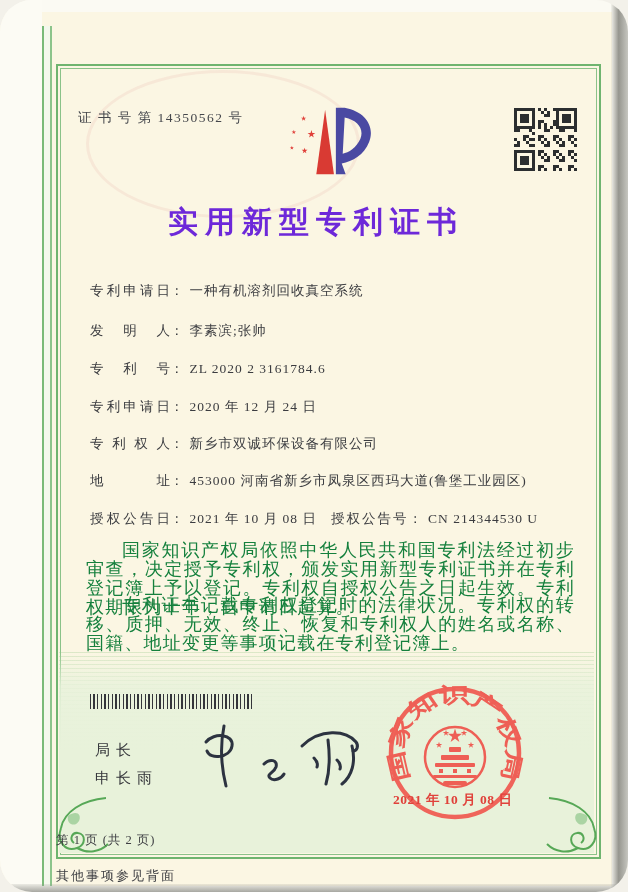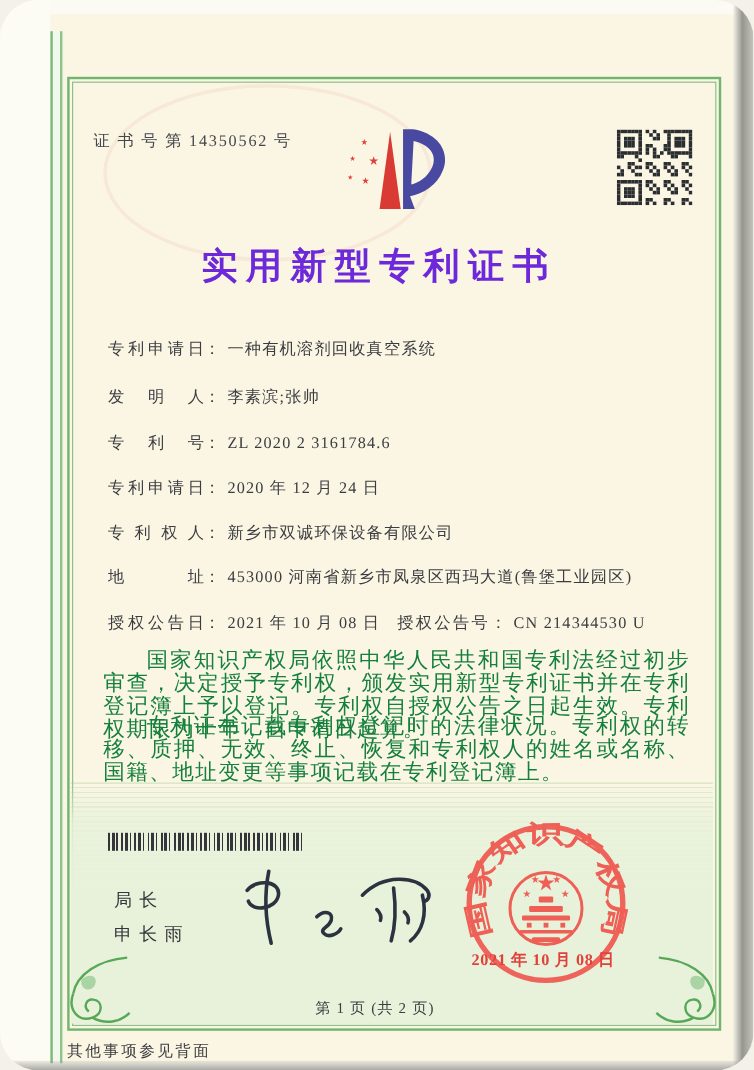--- a/index.html
+++ b/index.html
@@ -36,21 +36,21 @@
   .para{position:absolute;left:86px;width:489px;font-size:18px;line-height:19px;
     text-align:justify;text-indent:2em;letter-spacing:1.2px;color:#15803d;}
   .barcode{position:absolute;left:90px;top:694px;width:163px;height:15px;
     background:repeating-linear-gradient(90deg,#34353a 0 1.5px,transparent 1.5px 3px,
       #34353a 3px 5.5px,transparent 5.5px 7px,#34353a 7px 8px,transparent 8px 11px);}
   .signer-title{position:absolute;left:95px;top:741px;font-size:15px;letter-spacing:6px;color:#35363b;}
   .signer-name{position:absolute;left:95px;top:769px;font-size:15px;letter-spacing:6px;color:#35363b;}
   .signature{position:absolute;left:190px;top:720px;width:182px;height:74px;}
   .seal{position:absolute;left:385px;top:683px;width:140px;height:140px;opacity:.93;}
   .seal-date{position:absolute;left:393px;top:791px;font-size:13.5px;letter-spacing:.5px;color:#e0423b;font-weight:600;}
-  .page-num{position:absolute;left:56px;width:513px;top:832px;text-align:center;font-size:12.5px;letter-spacing:1px;color:#3d3e42;}
+  .page-num{position:absolute;left:56px;width:513px;top:832px;text-align:left;font-size:12.5px;letter-spacing:1px;color:#3d3e42;}
   .back-note{position:absolute;left:56px;width:513px;top:867px;text-align:left;font-size:13px;letter-spacing:2px;color:#3d3e42;}
   .logo{position:absolute;left:286px;top:101px;width:88px;height:80px;}
   .qr{position:absolute;left:514px;top:108px;width:63px;height:63px;}
   .flourish{position:absolute;width:62px;height:62px;}
   .flourish.bl{left:48px;top:794px;}
   .flourish.br{left:545px;top:794px;transform:scaleX(-1);}
 </style>
 </head>
 <body>
 

